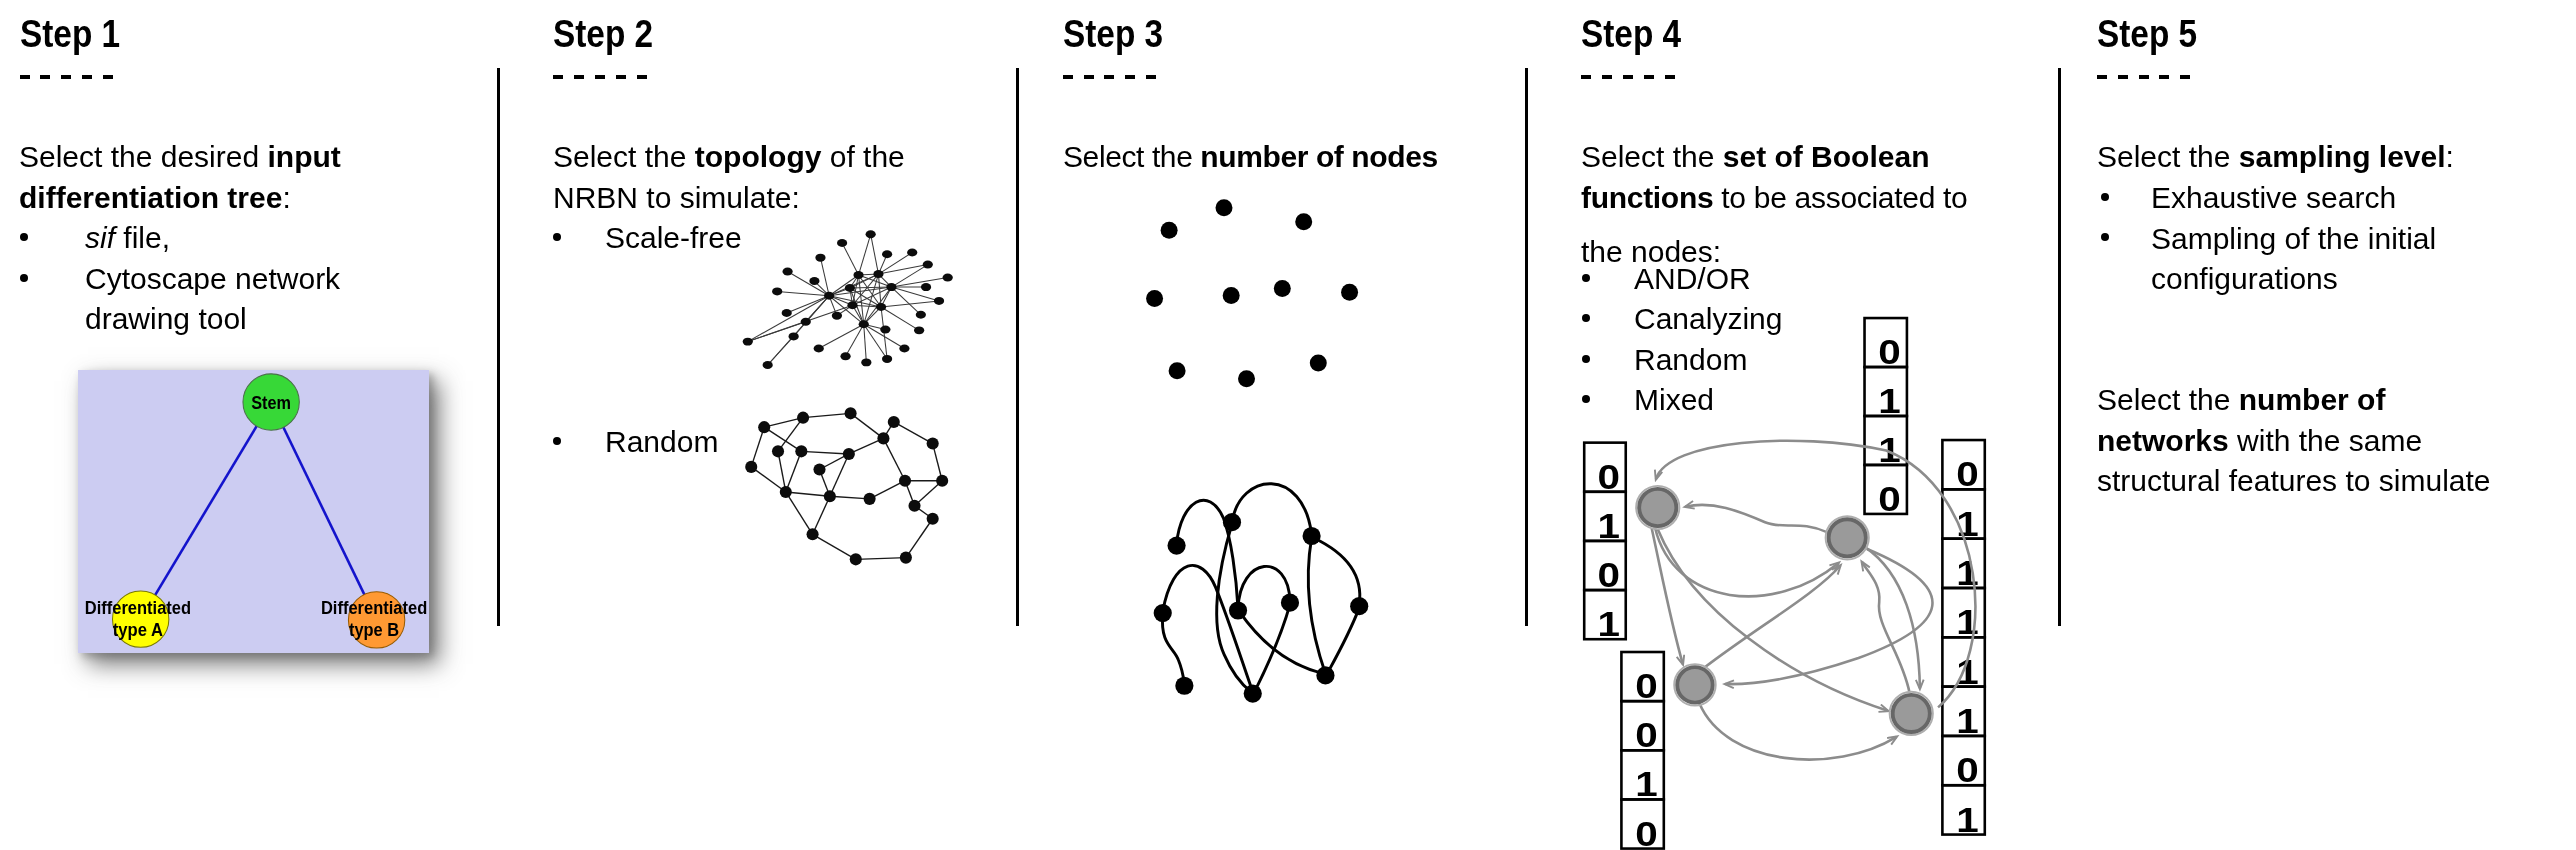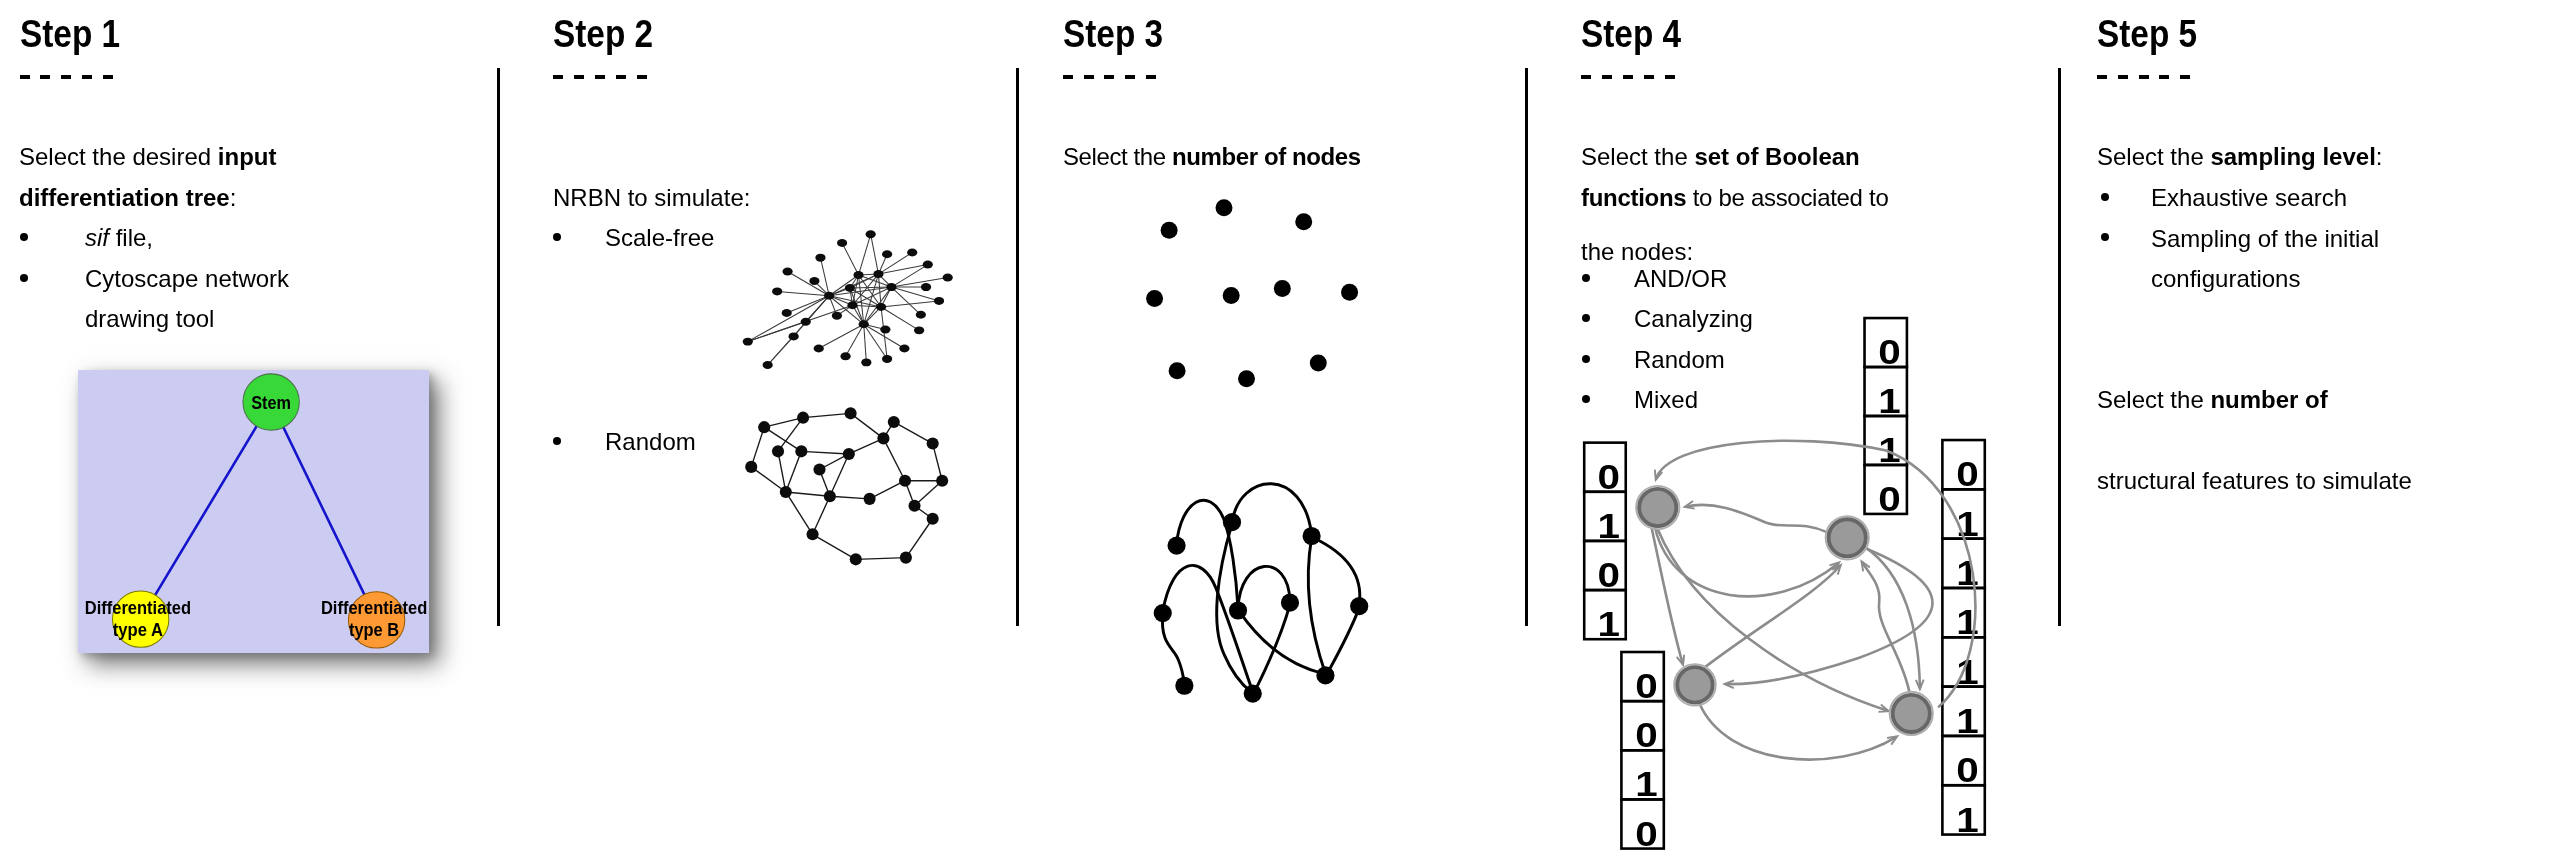--- a/index.html
+++ b/index.html
@@ -1,17 +1,17 @@
 <!DOCTYPE html>
 <html style="font-size:14px"><head><meta charset="utf-8">
 <style>
 html,body { margin:0; padding:0; background:#fff; }
 #page { position:relative; width:2576px; height:851px; background:#fff; overflow:hidden;
         font-family:"Liberation Sans", sans-serif; }
-.t { position:absolute; white-space:nowrap; font-size:24px; line-height:41px; color:#000; }
+.t { position:absolute; white-space:nowrap; font-size:30px; line-height:41px; color:#000; }
 .h { position:absolute; white-space:nowrap; font-weight:bold; font-size:39px; line-height:43px; color:#000; transform:scaleX(0.855); transform-origin:0 0; }
 .bu { position:absolute; border-radius:50%; background:#000; }
 .da { position:absolute; width:10px; height:3.7px; background:#000; }
 .vl { position:absolute; top:68px; height:558px; width:3px; background:#000; }
 .ab { position:absolute; }
 #tree { position:absolute; left:78px; top:370px; width:351px; height:283px; background:#ccccf2;
         box-shadow:9.5px 11.2px 22.5px rgba(95,95,95,0.85), 3.5px 4.3px 7.8px rgba(110,110,110,0.45); }
 .nt { font-family:"Liberation Sans", sans-serif; font-weight:bold; font-size:21px; fill:#000; text-anchor:middle; }
 .tb { font-family:"Liberation Sans", sans-serif; font-weight:bold; font-size:41px; fill:#000; text-anchor:middle; }
 </style></head>
@@ -51,20 +51,21 @@
     <div class="da" style="left:2139px;top:75px"></div>
     <div class="da" style="left:2159px;top:75px"></div>
     <div class="da" style="left:2180px;top:75px"></div>
 <div class="t" style="left:19px;top:136px">Select the desired <b>input</b></div>
 <div class="t" style="left:19px;top:177px"><b>differentiation tree</b>:</div>
 <div class="bu" style="left:20px;top:233px;width:8.3px;height:8.3px"></div>
 <div class="t" style="left:85px;top:217px"><i>sif</i> file,</div>
 <div class="bu" style="left:20px;top:274px;width:8.3px;height:8.3px"></div>
 <div class="t" style="left:85px;top:258px">Cytoscape network</div>
 <div class="t" style="left:85px;top:298px">drawing tool</div>
+<div class="t" style="left:553px;top:136px">Select the <b>topology</b> of the</div>
 <div class="t" style="left:553px;top:177px">NRBN to simulate:</div>
 <div class="bu" style="left:553px;top:233px;width:8.3px;height:8.3px"></div>
 <div class="t" style="left:605px;top:217px">Scale-free</div>
 <div class="bu" style="left:553px;top:437px;width:8.3px;height:8.3px"></div>
 <div class="t" style="left:605px;top:421px">Random</div>
 <div class="t" style="left:1063px;top:136px;letter-spacing:-0.4px">Select the <b>number of nodes</b></div>
 <div class="t" style="left:1581px;top:136px">Select the <b>set of Boolean</b></div>
 <div class="t" style="left:1581px;top:177px;letter-spacing:-0.3px"><b>functions</b> to be associated to</div>
 <div class="t" style="left:1581px;top:231px">the nodes:</div>
 <div class="bu" style="left:1582px;top:274px;width:8.3px;height:8.3px"></div>
@@ -75,20 +76,21 @@
 <div class="t" style="left:1634px;top:339px">Random</div>
 <div class="bu" style="left:1582px;top:395px;width:8.3px;height:8.3px"></div>
 <div class="t" style="left:1634px;top:379px">Mixed</div>
 <div class="t" style="left:2097px;top:136px">Select the <b>sampling level</b>:</div>
 <div class="bu" style="left:2101px;top:193px;width:8.3px;height:8.3px"></div>
 <div class="t" style="left:2151px;top:177px">Exhaustive search</div>
 <div class="bu" style="left:2101px;top:233px;width:8.3px;height:8.3px"></div>
 <div class="t" style="left:2151px;top:218px">Sampling of the initial</div>
 <div class="t" style="left:2151px;top:258px">configurations</div>
 <div class="t" style="left:2097px;top:379px">Select the <b>number of</b></div>
+<div class="t" style="left:2097px;top:420px"><b>networks</b> with the same</div>
 <div class="t" style="left:2097px;top:460px">structural features to simulate</div>
 
 <div id="tree">
 <svg width="351" height="283" viewBox="0 0 406 327">
   <line x1="223.4" y1="36.9" x2="72.5" y2="288" stroke="#1414cc" stroke-width="3"></line>
   <line x1="223.4" y1="36.9" x2="345.4" y2="288.9" stroke="#1414cc" stroke-width="3"></line>
   <circle cx="223.4" cy="36.9" r="32.6" fill="#37d837" stroke="#4c704c" stroke-width="1.2"></circle>
   <circle cx="72.5" cy="288" r="32.6" fill="#ffff00" stroke="#7a7a00" stroke-width="1.2"></circle>
   <circle cx="345.4" cy="288.9" r="32.6" fill="#ff9933" stroke="#9a5c00" stroke-width="1.2"></circle>
   <text x="223.4" y="44.4" class="nt" textLength="46" lengthAdjust="spacingAndGlyphs">Stem</text>

